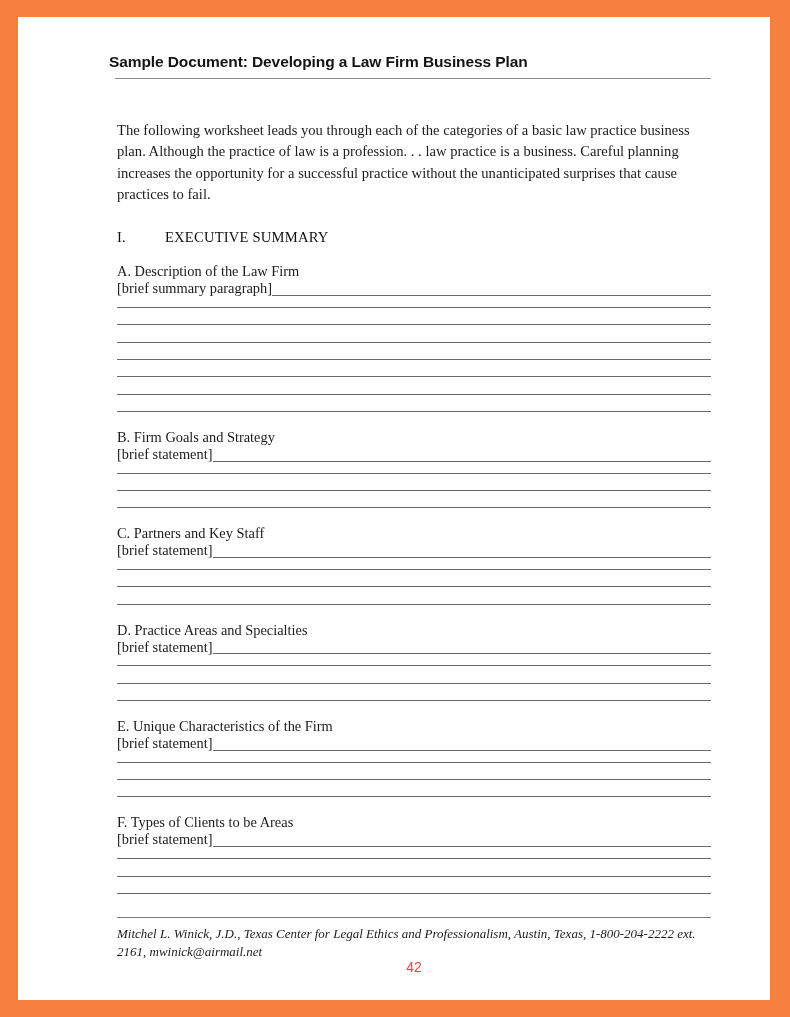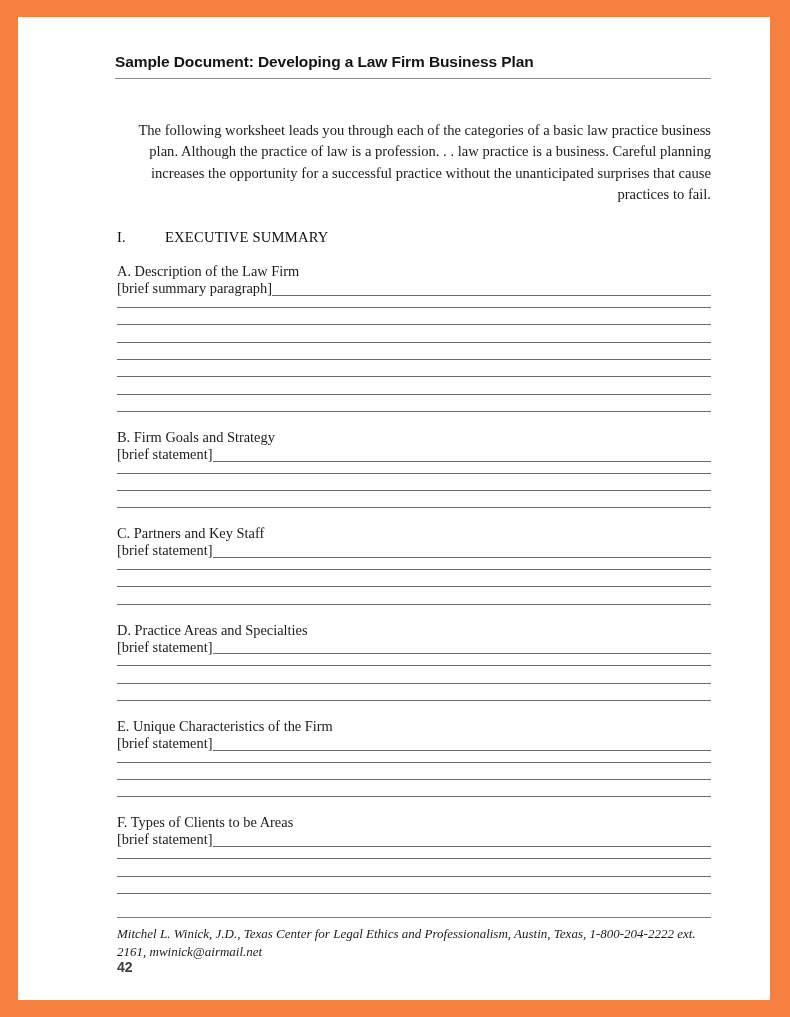--- a/index.html
+++ b/index.html
@@ -38,39 +38,39 @@
   }
 
   
   .doc-title {
     font-family: "Liberation Sans", "DejaVu Sans", sans-serif;
     font-size: 15.5px;
     font-weight: bold;
     color: #141414;
     letter-spacing: -0.1px;
     padding-bottom: 7px;
-    margin: 0 0 0 17px;
+    margin: 0 0 0 11px;
     white-space: nowrap;
   }
 
   .title-rule {
     height: 0;
     border-top: 1.4px solid #8d8d8d;
     margin: 0 0 0 17px;
     width: 596px;
   }
 
   
   .intro {
     margin: 41px 0 0 19px;
     width: 594px;
     font-size: 14.6px;
     line-height: 1.46;
     color: #1b1b1b;
-    text-align: right;
+    text-align: left;
   }
 
   
   .roman-heading {
     margin: 24px 0 0 19px;
     font-size: 14.6px;
     font-weight: normal;
     color: #111111;
     letter-spacing: 0.2px;
   }
@@ -139,25 +139,25 @@
     margin-bottom: 7px;
   }
   .footer-text {
     font-size: 13px;
     font-style: italic;
     color: #1b1b1b;
     line-height: 1.4;
     width: 590px;
   }
   .page-number {
-    text-align: left;
+    text-align: center;
     font-family: "Liberation Sans", "DejaVu Sans", sans-serif;
     font-size: 14px;
-    font-weight: bold;
-    color: #404040;
+    font-weight: normal;
+    color: #ef4444;
     margin-top: -2px;
     width: 594px;
   }
 </style>
 </head>
 <body>
 
 <div id="page-frame">
   <div id="page-sheet">
     <div id="page-body">

